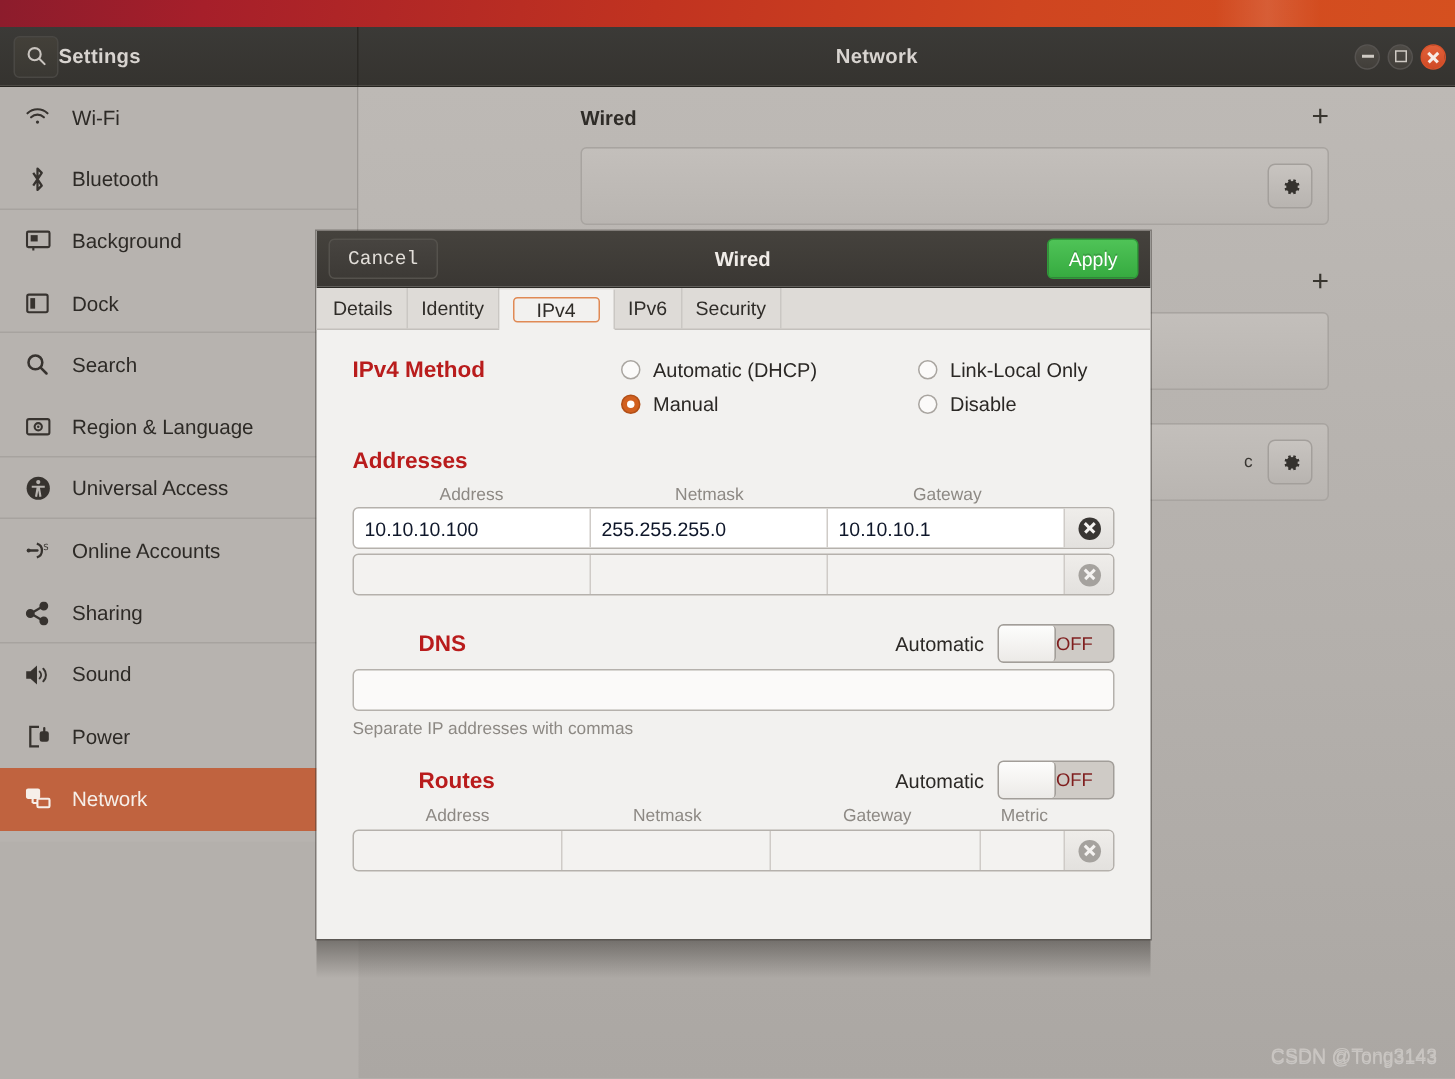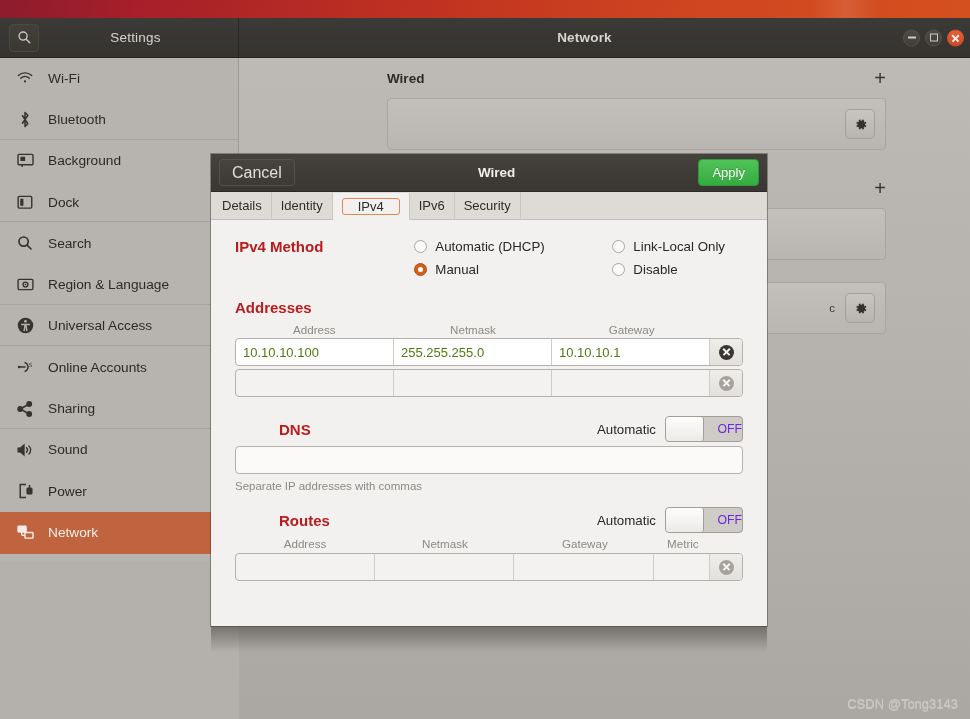--- a/index.html
+++ b/index.html
@@ -38,22 +38,22 @@
     border-right: 1px solid #2a2824;
   }
   .search-btn {
     width: 30px; height: 28px; margin-left: 9px;
     border: 1px solid #4a4844; border-radius: 4px;
     background: linear-gradient(180deg, #434039, #3a3833);
     display: flex; align-items: center; justify-content: center;
   }
   .search-btn svg { display:block; }
   .tb-title-left {
-    flex: 1; text-align: center; color: #d8d4d0;
-    font-size: 13.5px; font-weight: normal; letter-spacing: .2px;
+    flex: 1; text-align: left; color: #d8d4d0;
+    font-size: 13.5px; font-weight: bold; letter-spacing: .2px;
     margin-right: 6px;
   }
   .titlebar-right {
     flex: 1; position: relative; display: flex; align-items: center;
     justify-content: center;
   }
   .tb-title-right {
     color: #d8d4d0; font-size: 13.5px; font-weight: bold; letter-spacing:.2px;
     margin-left: -40px;
   }
@@ -146,21 +146,21 @@
   .dlg-header {
     display: flex; align-items: center; justify-content: space-between;
     height: 38px; padding: 0 8px;
     background: linear-gradient(180deg,#45423d 0%,#3a3733 100%);
     border-bottom: 1px solid #2b2925;
   }
   .btn-cancel {
     height: 27px; padding: 0 12px; border-radius: 4px;
     border: 1px solid #55524d;
     background: linear-gradient(180deg,#474440,#3d3a36);
-    color: #e2ded9; font-size: 16px; display:flex; align-items:center;
+    color: #e2ded9; font-size: 13px; display:flex; align-items:center;font-family:Liberation Mono, monospace;
   }
   .dlg-title { color: #f0ece8; font-size: 13.5px; font-weight: bold; }
   .btn-apply {
     height: 27px; padding: 0 13px; border-radius: 4px;
     border: 1px solid #2f9a39;
     background: linear-gradient(180deg,#4fc357,#36ab40);
     color: #ffffff; font-size: 13px; display:flex; align-items:center;
     text-shadow: 0 -1px 0 rgba(0,0,0,.18);
   }
 
@@ -212,21 +212,21 @@
     width: 78px; height: 26px; border-radius: 4px;
     border: 1px solid #a29e99; background: #cfcbc6;
     display: flex; align-items: center; position: relative; overflow:hidden;
   }
   .toggle .knob {
     width: 38px; height: 24px; border-radius: 3px;
     background: linear-gradient(180deg,#fdfdfc,#eceae7);
     border-right: 1px solid #a29e99; flex: none;
   }
   .toggle .t-lbl {
-    flex: 1; text-align: right; font-size: 12.3px; color: #6d28d9; font-weight: 500;
+    flex: 1; text-align: left; font-size: 12.3px; color: #7f1d1d; font-weight: 500;
   }
 
   .grid-head {
     display: flex; margin-top: 7px; padding: 0 32px 0 0;
   }
   .grid-head span {
     font-size: 11.6px; color: #8d8984; text-align: center;
   }
   .addr-head span { width: 33.33%; }
   .route-head span:nth-child(1),
@@ -235,21 +235,21 @@
   .route-head span:nth-child(4) { width: 11.8%; }
 
   .field-row {
     display: flex; align-items: stretch; height: 28px;
     border: 1px solid #b5b1ac; border-radius: 4px; background: #ffffff;
     margin-top: 2px; overflow: hidden;
   }
   .field-row.second { background: #f3f2f0; margin-top: 3px; }
   .cell {
     display: flex; align-items: center; padding: 0 7px;
-    font-size: 13px; color: #4d7c0f; border-right: 1px solid #cfcbc7;
+    font-size: 13px; color: #0f172a; border-right: 1px solid #cfcbc7;
     background: transparent; overflow: hidden; white-space: nowrap;
   }
   .addr-row .cell { width: 33.33%; }
   .route-row .cell:nth-child(1),
   .route-row .cell:nth-child(2),
   .route-row .cell:nth-child(3) { width: 29.4%; }
   .route-row .cell:nth-child(4) { width: 11.8%; }
   .del-btn {
     width: 32px; display: flex; align-items: center; justify-content: center;
     background: linear-gradient(180deg,#efedea,#e3e1de); flex: none;

